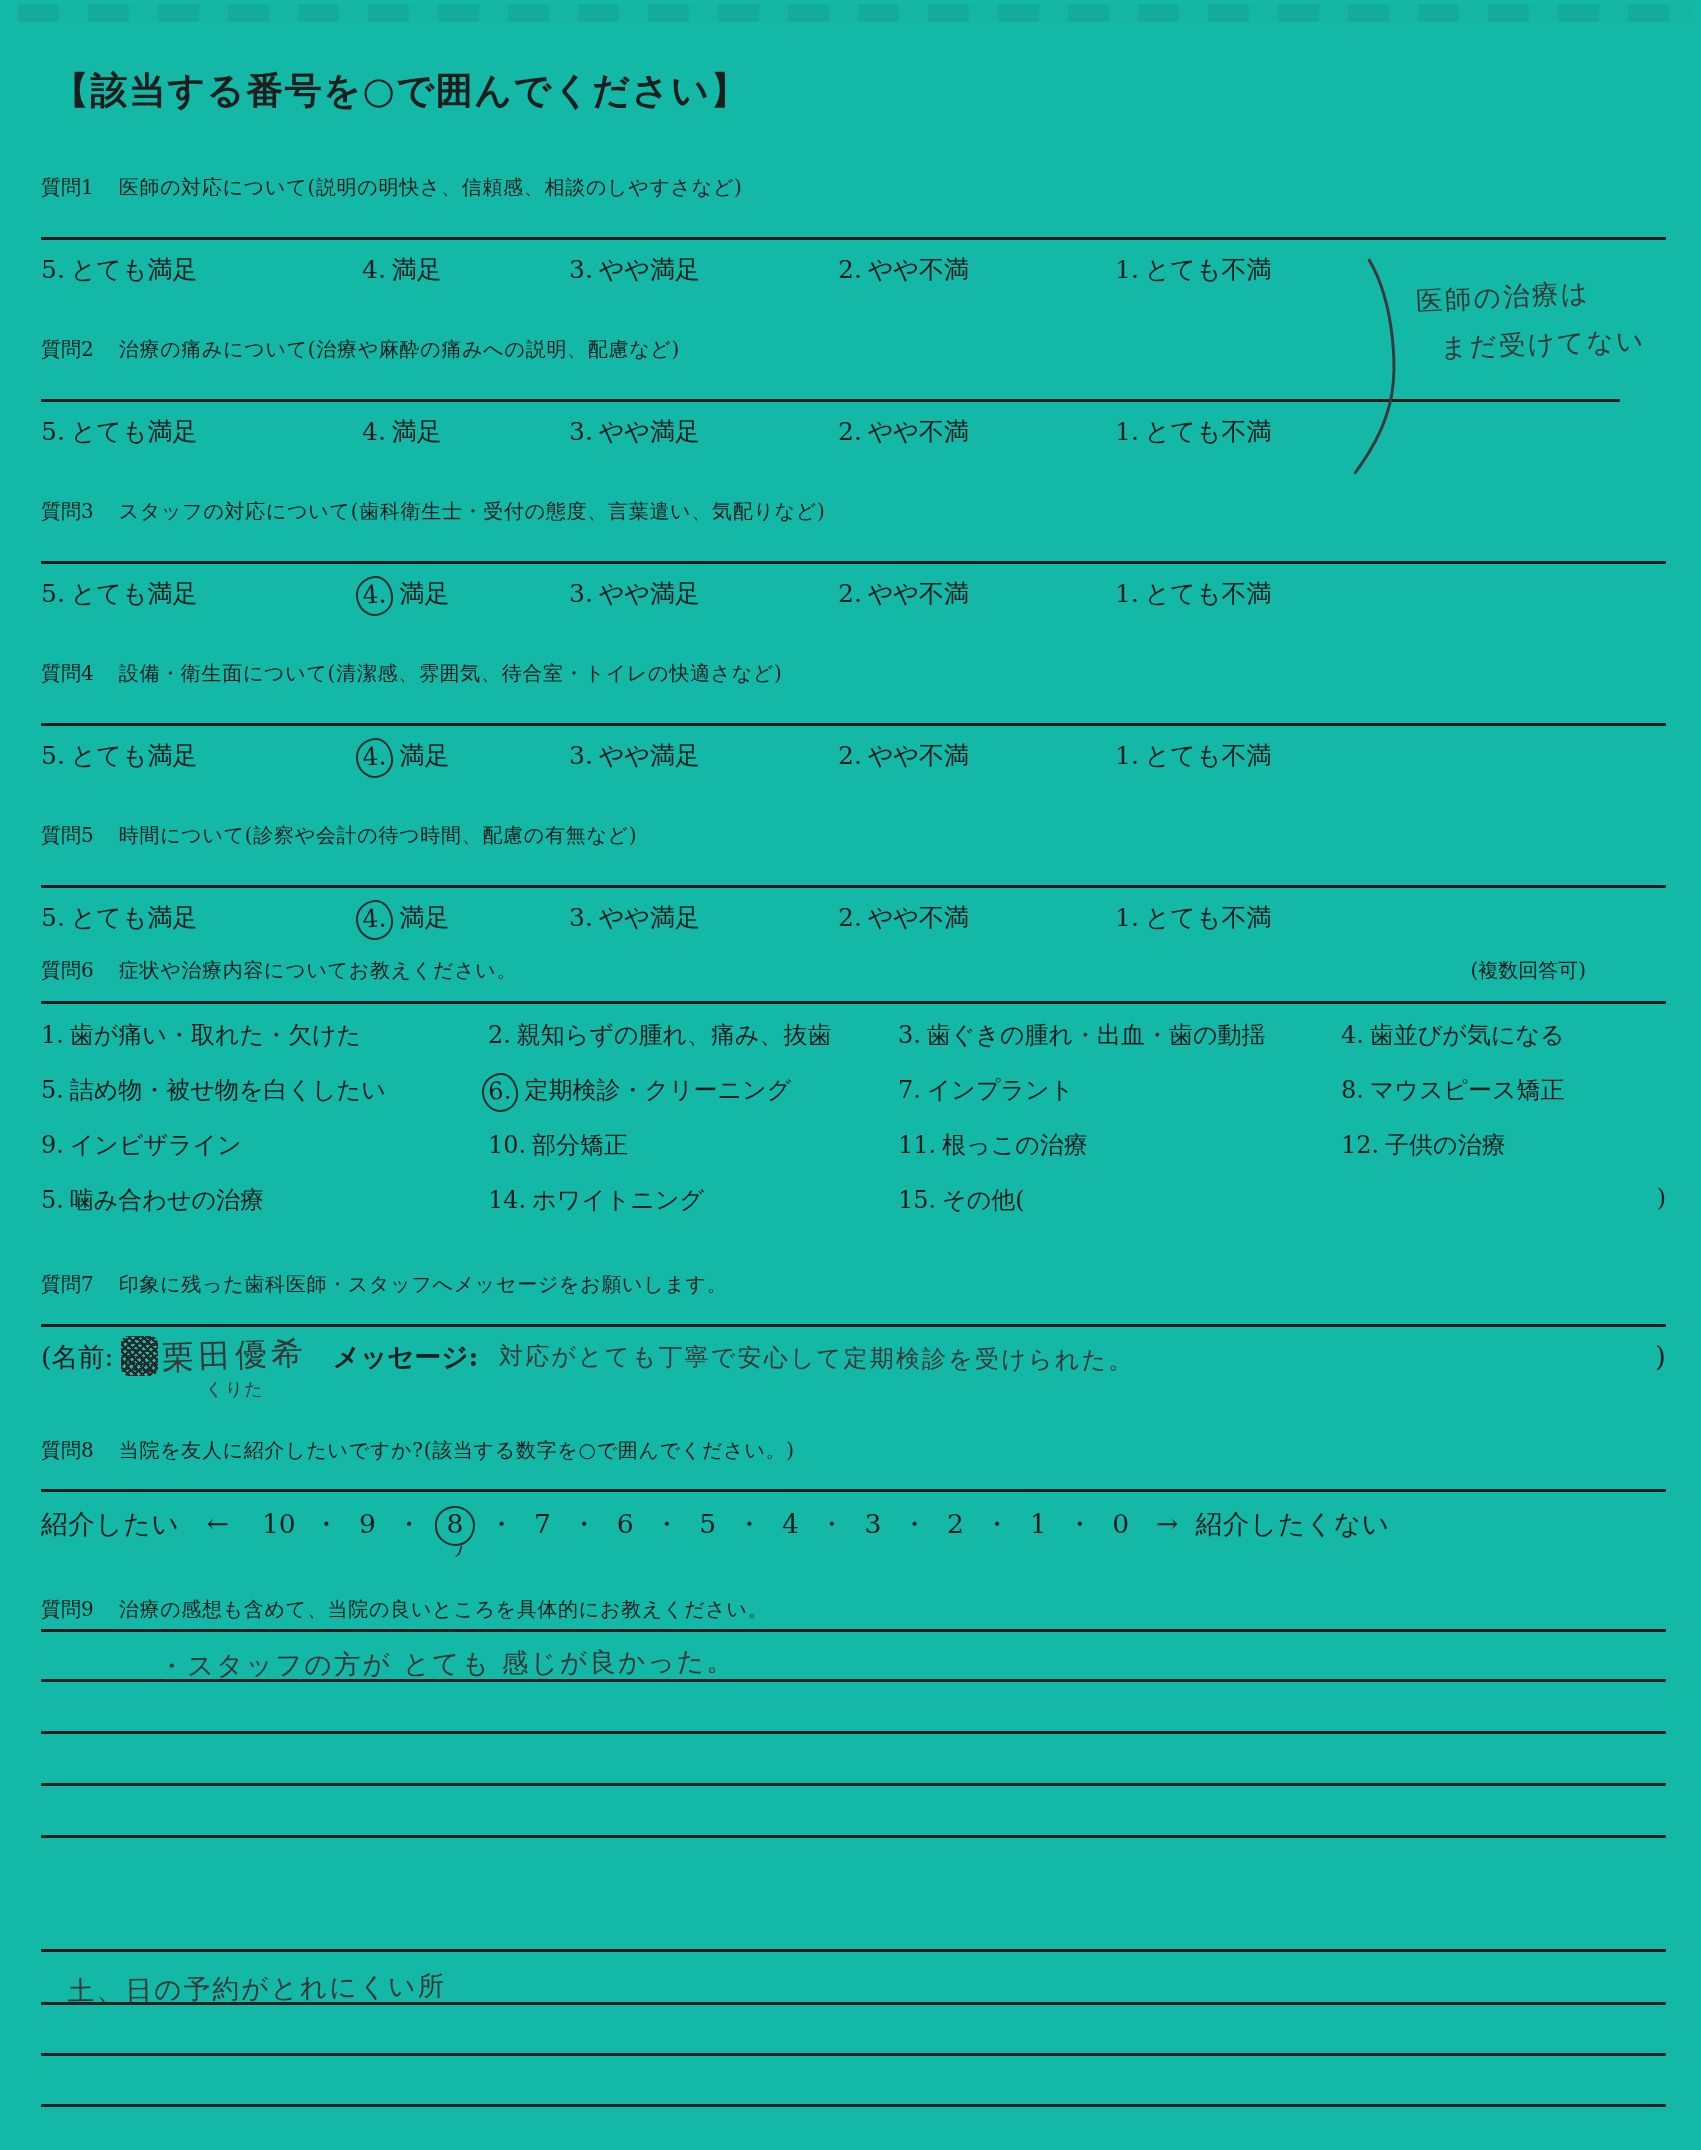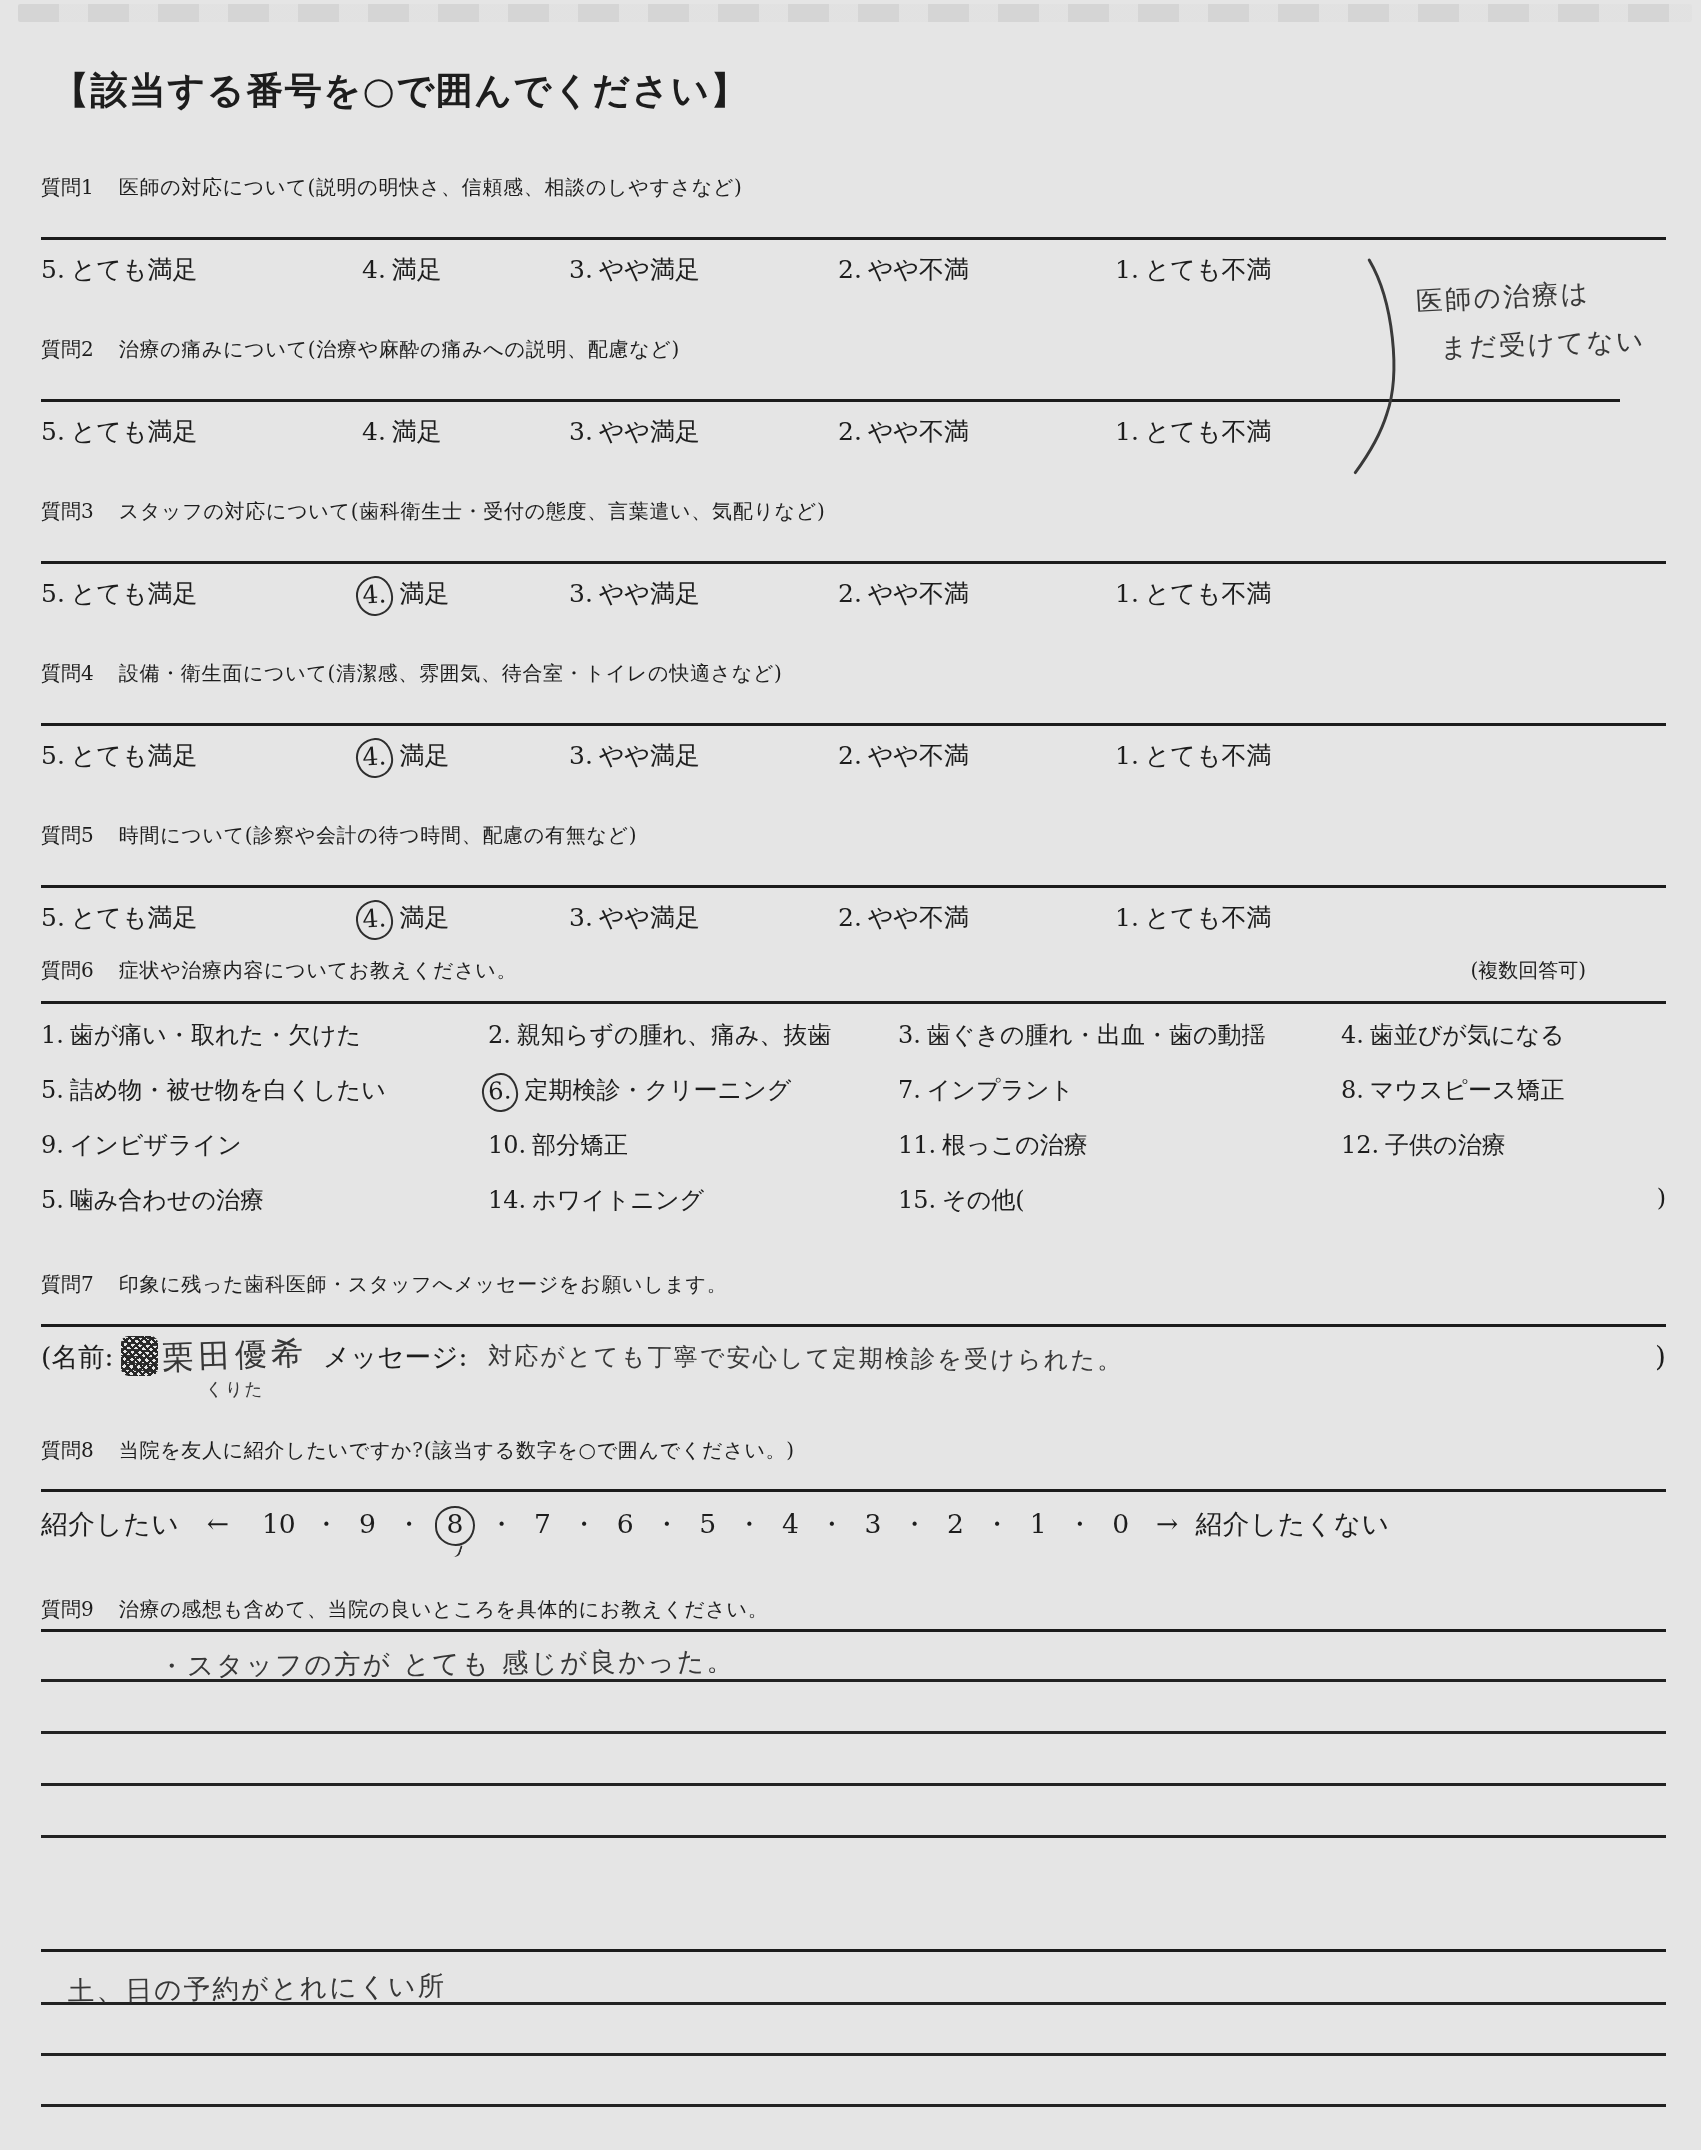--- a/index.html
+++ b/index.html
@@ -1,19 +1,19 @@
 <!DOCTYPE html>
 <html style="font-size:11.8px"><head>
 <meta charset="utf-8">
 <style>
   html,body{margin:0;padding:0;background:#ffffff;}
   .page{
     position:relative;
     width:1701px;height:2151px;
-    background:#e5e5e5;
+    background:#14b8a6;
     font-family:"DejaVu Serif","Liberation Serif",serif;
     color:#1d1d1d;
     overflow:hidden;
   }
   .top-strip{
     position:absolute;top:4.4px;left:17.7px;right:8.9px;height:17.7px;
     background:repeating-linear-gradient(90deg,rgba(0,0,0,0.07) 0 41px,rgba(0,0,0,0.015) 41px 70px);
     border-radius:2.2px;
   }
   .title{
@@ -66,21 +66,21 @@
     display:inline-block;width:37px;height:40px;align-self:center;
     background:
       repeating-linear-gradient(48deg,#262626 0 2.2px,transparent 2.2px 5.2px),
       repeating-linear-gradient(-41deg,#2b2b2b 0 2.2px,transparent 2.2px 5.2px),
       repeating-linear-gradient(5deg,#333 0 1.5px,transparent 1.5px 6.6px);
     border-radius:7.4px;margin:0 4.4px 0 7.4px;
   }
   .name-wrap{position:relative;display:inline-block;}
   .name{font-size:32px;transform:rotate(-2deg);display:inline-block;letter-spacing:4.4px;}
   .furigana{position:absolute;left:43px;top:43px;font-size:17.7px;letter-spacing:1.5px;}
-  .msg-label{margin-left:15px;white-space:nowrap;}
+  .msg-label{margin-left:25px;white-space:nowrap;font-weight:bold;}
   .msg{font-size:24px;margin-left:20.7px;transform:rotate(0.4deg);display:inline-block;white-space:nowrap;}
   .paren-close{margin-left:auto;font-size:28px;}
   
   .nps{display:flex;align-items:baseline;font-size:26.6px;margin-top:14.8px;gap:17px;}
   .nps .lbl{letter-spacing:0.7px;white-space:nowrap;}
   .nps .arrow-l{margin:0 16px 0 10.3px;}
   .nps .arrow-r{margin-left:7.4px;}
   .npsnum{min-width:22px;text-align:center;}
   .circled8{
     display:inline-block;position:relative;

